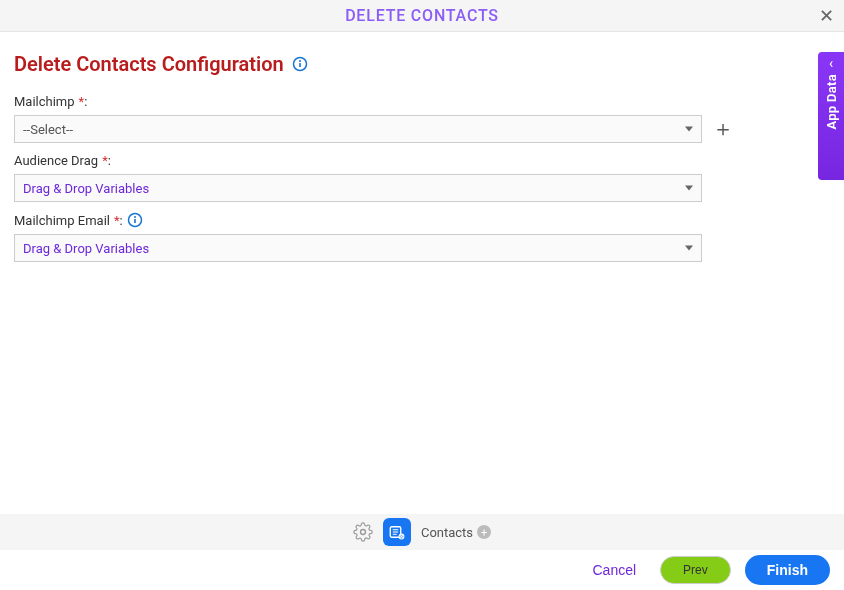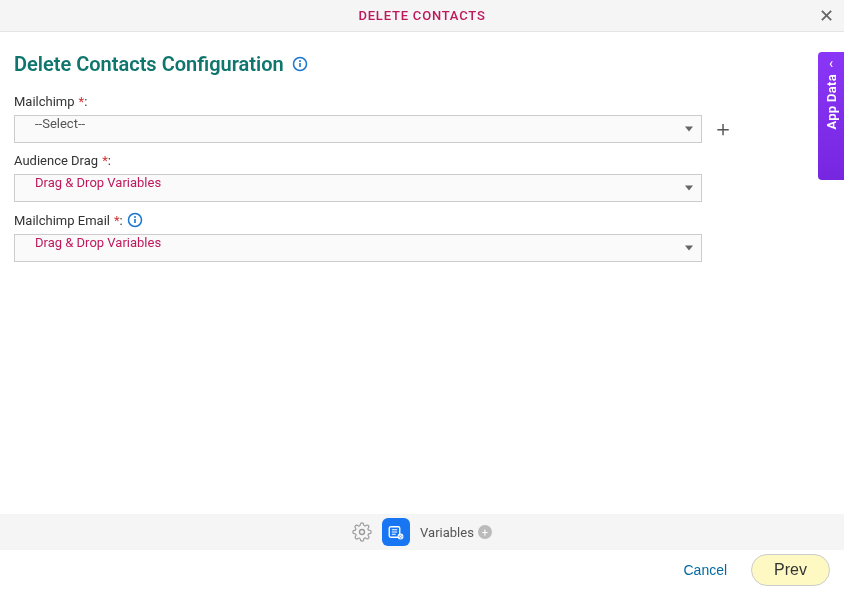--- a/index.html
+++ b/index.html
@@ -15,23 +15,23 @@
     .header {
       height: 32px;
       background: #f5f5f5;
       border-bottom: 1px solid #e5e5e5;
       display: flex;
       align-items: center;
       justify-content: center;
       position: relative;
     }
     .header-title {
-      font-size: 13px;
+      font-size: 16px;
       letter-spacing: 0.8px;
-      color: #be185d;
+      color: #8b5cf6;
       font-weight: 500;
     }
     .close-icon {
       position: absolute;
       right: 10px;
       top: 50%;
       transform: translateY(-50%);
       font-size: 18px;
       color: #666;
       cursor: pointer;
@@ -42,21 +42,21 @@
     }
     .page-title-row {
       display: flex;
       align-items: center;
       gap: 8px;
       margin-bottom: 18px;
     }
     .page-title {
       font-size: 20px;
       font-weight: 600;
-      color: #0f766e;
+      color: #b91c1c;
     }
     .info-icon {
       width: 16px;
       height: 16px;
       display: inline-flex;
       align-items: center;
       justify-content: center;
       color: #1976d2;
     }
     .info-icon svg { display: block; }
@@ -77,26 +77,27 @@
       align-items: center;
       gap: 10px;
     }
     .select-wrapper {
       flex: 1;
       position: relative;
       border: 1px solid #ccc;
       background: #fafafa;
       height: 28px;
       display: flex;
-      padding: 0 20px;
+      align-items: center;
+      padding: 0 8px;
       font-size: 13px;
       color: #555;
       cursor: pointer;
     }
-    .select-wrapper.placeholder { color: #be185d; }
+    .select-wrapper.placeholder { color: #6d28d9; }
     .select-wrapper .caret {
       position: absolute;
       right: 8px;
       top: 50%;
       transform: translateY(-50%);
       width: 0; height: 0;
       border-left: 4px solid transparent;
       border-right: 4px solid transparent;
       border-top: 5px solid #666;
     }
@@ -190,30 +191,30 @@
       display: flex;
       align-items: center;
       justify-content: flex-end;
       gap: 14px;
       padding: 0 14px;
     }
     .btn-text {
       background: none;
       border: none;
       font-size: 14px;
-      color: #0369a1;
+      color: #6d28d9;
       cursor: pointer;
       padding: 6px 10px;
       text-align: right;
     }
     .btn-outline {
-      background: #fef9c3;
+      background: #84cc16;
       border: 1px solid #ccc;
       border-radius: 16px;
-      font-size: 16px;
+      font-size: 12px;
       color: #333;
       cursor: pointer;
       padding: 6px 22px;
       text-align: right;
     }
     .btn-primary {
       background: #1976f2;
       border: none;
       border-radius: 16px;
       font-size: 14px;
@@ -305,21 +306,22 @@
   </span>
   <span class="config-icon">
     <svg width="18" height="18" viewBox="0 0 24 24" fill="none">
       <rect x="3" y="5" width="14" height="14" rx="2" stroke="#fff" stroke-width="1.8"></rect>
       <path d="M7 9h6M7 12h6M7 15h4" stroke="#fff" stroke-width="1.6" stroke-linecap="round"></path>
       <circle cx="18" cy="18" r="3.2" fill="#1976f2" stroke="#fff" stroke-width="1.4"></circle>
       <path d="M16.8 16.8l2.4 2.4M19.2 16.8l-2.4 2.4" stroke="#fff" stroke-width="1.4" stroke-linecap="round"></path>
     </svg>
   </span>
   <span class="advanced-label">
-    <span>Variables</span>
+    <span>Contacts</span>
     <span class="advanced-plus">+</span>
   </span>
 </div>
 
 <div class="footer">
   <button class="btn-text">Cancel</button>
   <button class="btn-outline">Prev</button>
+  <button class="btn-primary">Finish</button>
 </div>
 
 </body></html>

